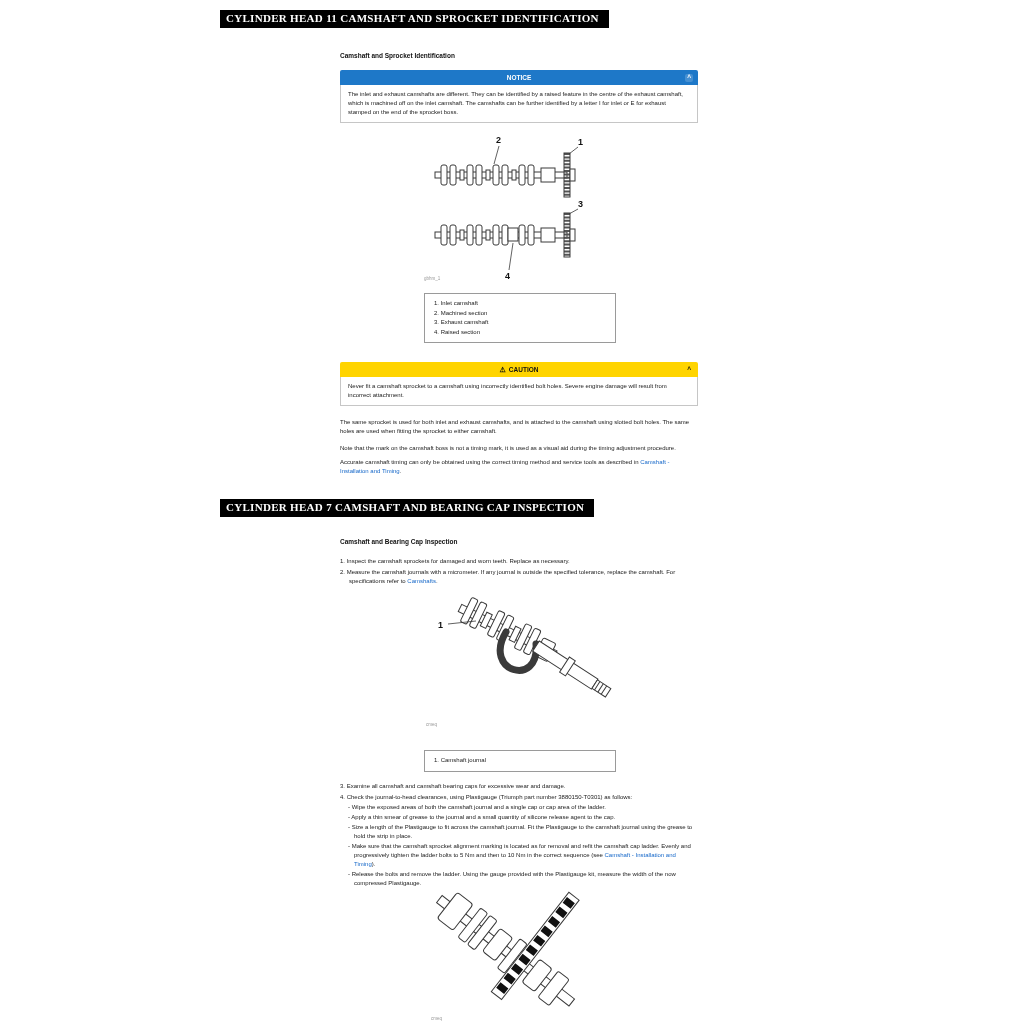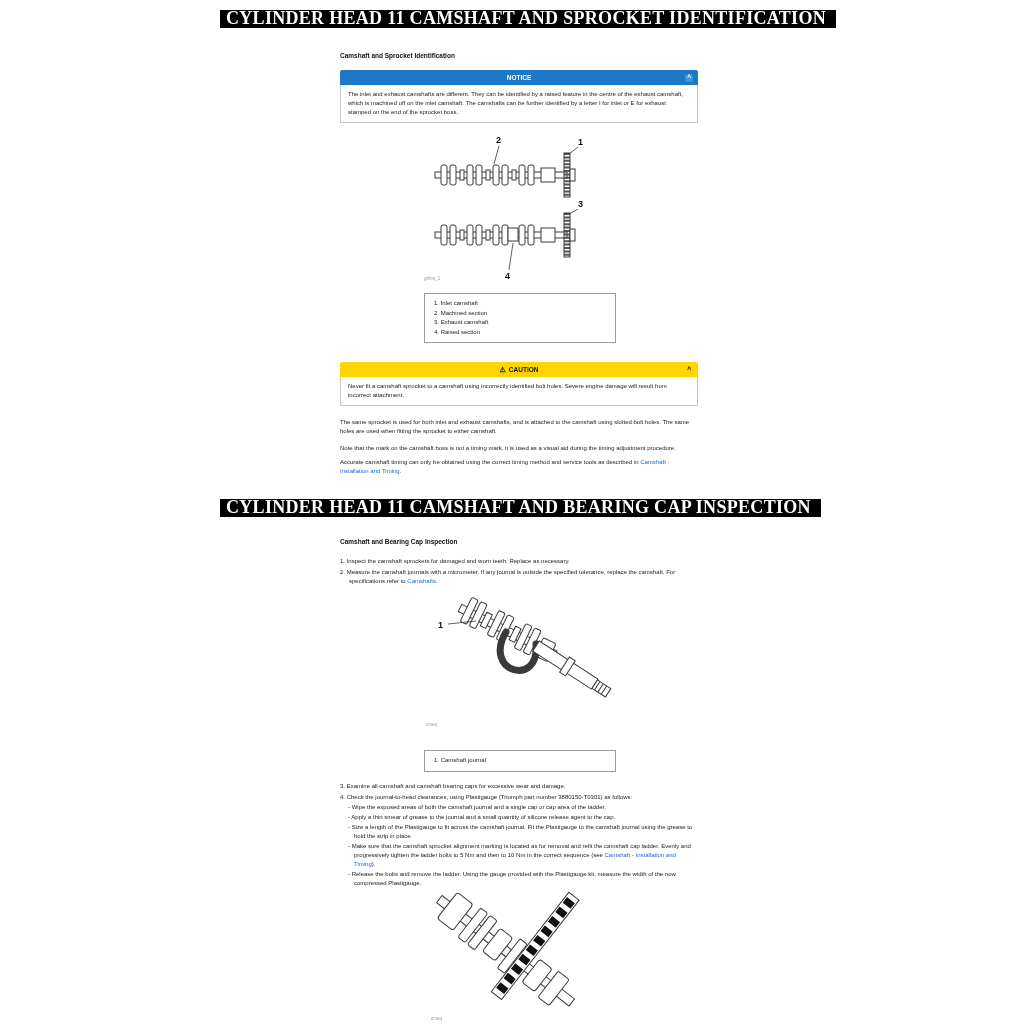--- a/index.html
+++ b/index.html
@@ -1,19 +1,19 @@
 <!DOCTYPE html>
 <html style="--notice-blue: #1e78c8; --caution-yellow: #ffd400; --link-blue: #1668c9;"><head>
 <meta charset="utf-8">
 <style>
   *{margin:0;padding:0;box-sizing:border-box}
   html,body{width:1024px;height:1024px;background:#fff;font-family:"Liberation Sans",sans-serif;color:#222}
   body{position:relative;overflow:hidden}
   .section-bar{position:absolute;left:220px;background:#000;color:#fff;font-family:"Liberation Serif",serif;
-    font-weight:700;font-size:18px;line-height:13px;padding:2px 10px 3px 6px;letter-spacing:.3px;white-space:nowrap}
+    font-weight:700;font-size:11px;line-height:13px;padding:2px 10px 3px 6px;letter-spacing:.3px;white-space:nowrap}
   .subtitle{position:absolute;font-size:6.5px;font-weight:700;color:#111}
   .callout{position:absolute;border-radius:2px}
   .callout-header{height:15px;display:flex;align-items:center;justify-content:center;position:relative;
     font-size:6.5px;font-weight:700;border-radius:2px 2px 0 0}
   .notice-header{background:var(--notice-blue,#1e78c8);color:#fff}
   .caution-header{background:var(--caution-yellow,#ffd400);color:#111}
   .chevron{position:absolute;right:5px;top:3.5px;font-size:6.5px;font-weight:700;line-height:8px;padding:0 2px;border-radius:2px;cursor:pointer}
   .notice-header .chevron{background:rgba(255,255,255,.18)}
   .callout-body{border:1px solid #c6c6c6;border-top:none;background:#fff;padding:5px 7px;font-size:6px;line-height:9px;color:#222}
   .warn-glyph{margin-right:3px;font-size:7px}
@@ -108,21 +108,21 @@
     <span>CAUTION</span>
     <span class="chevron">^</span>
   </div>
   <div class="callout-body">Never fit a camshaft sprocket to a camshaft using incorrectly identified bolt holes. Severe engine damage will result from incorrect attachment.</div>
 </div>
 
 <div class="para" style="left:340px;top:418px">The same sprocket is used for both inlet and exhaust camshafts, and is attached to the camshaft using slotted bolt holes. The same holes are used when fitting the sprocket to either camshaft.</div>
 <div class="para" style="left:340px;top:444px">Note that the mark on the camshaft boss is not a timing mark, it is used as a visual aid during the timing adjustment procedure.</div>
 <div class="para" style="left:340px;top:458px"><span>Accurate camshaft timing can only be obtained using the correct timing method and service tools as described in </span><a class="link" href="#">Camshaft - Installation and Timing</a><span>.</span></div>
 
-<div class="section-bar" style="top:499px">CYLINDER HEAD 11 CAMSHAFT AND BEARING CAP INSPECTION</div>
+<div class="section-bar" style="top:499px">CYLINDER HEAD 7 CAMSHAFT AND BEARING CAP INSPECTION</div>
 
 <div class="subtitle" style="left:340px;top:538px">Camshaft and Bearing Cap Inspection</div>
 
 <div class="steps" style="left:340px;top:557px">
   <div class="step">1. Inspect the camshaft sprockets for damaged and worn teeth. Replace as necessary.</div>
   <div class="step"><span>2. Measure the camshaft journals with a micrometer. If any journal is outside the specified tolerance, replace the camshaft. For specifications refer to </span><a class="link" href="#">Camshafts</a><span>.</span></div>
 </div>
 
 <svg class="fig" style="left:420px;top:588px" width="220" height="142" viewBox="0 0 220 142">
   <g class="drawing" stroke-width="1.2">

